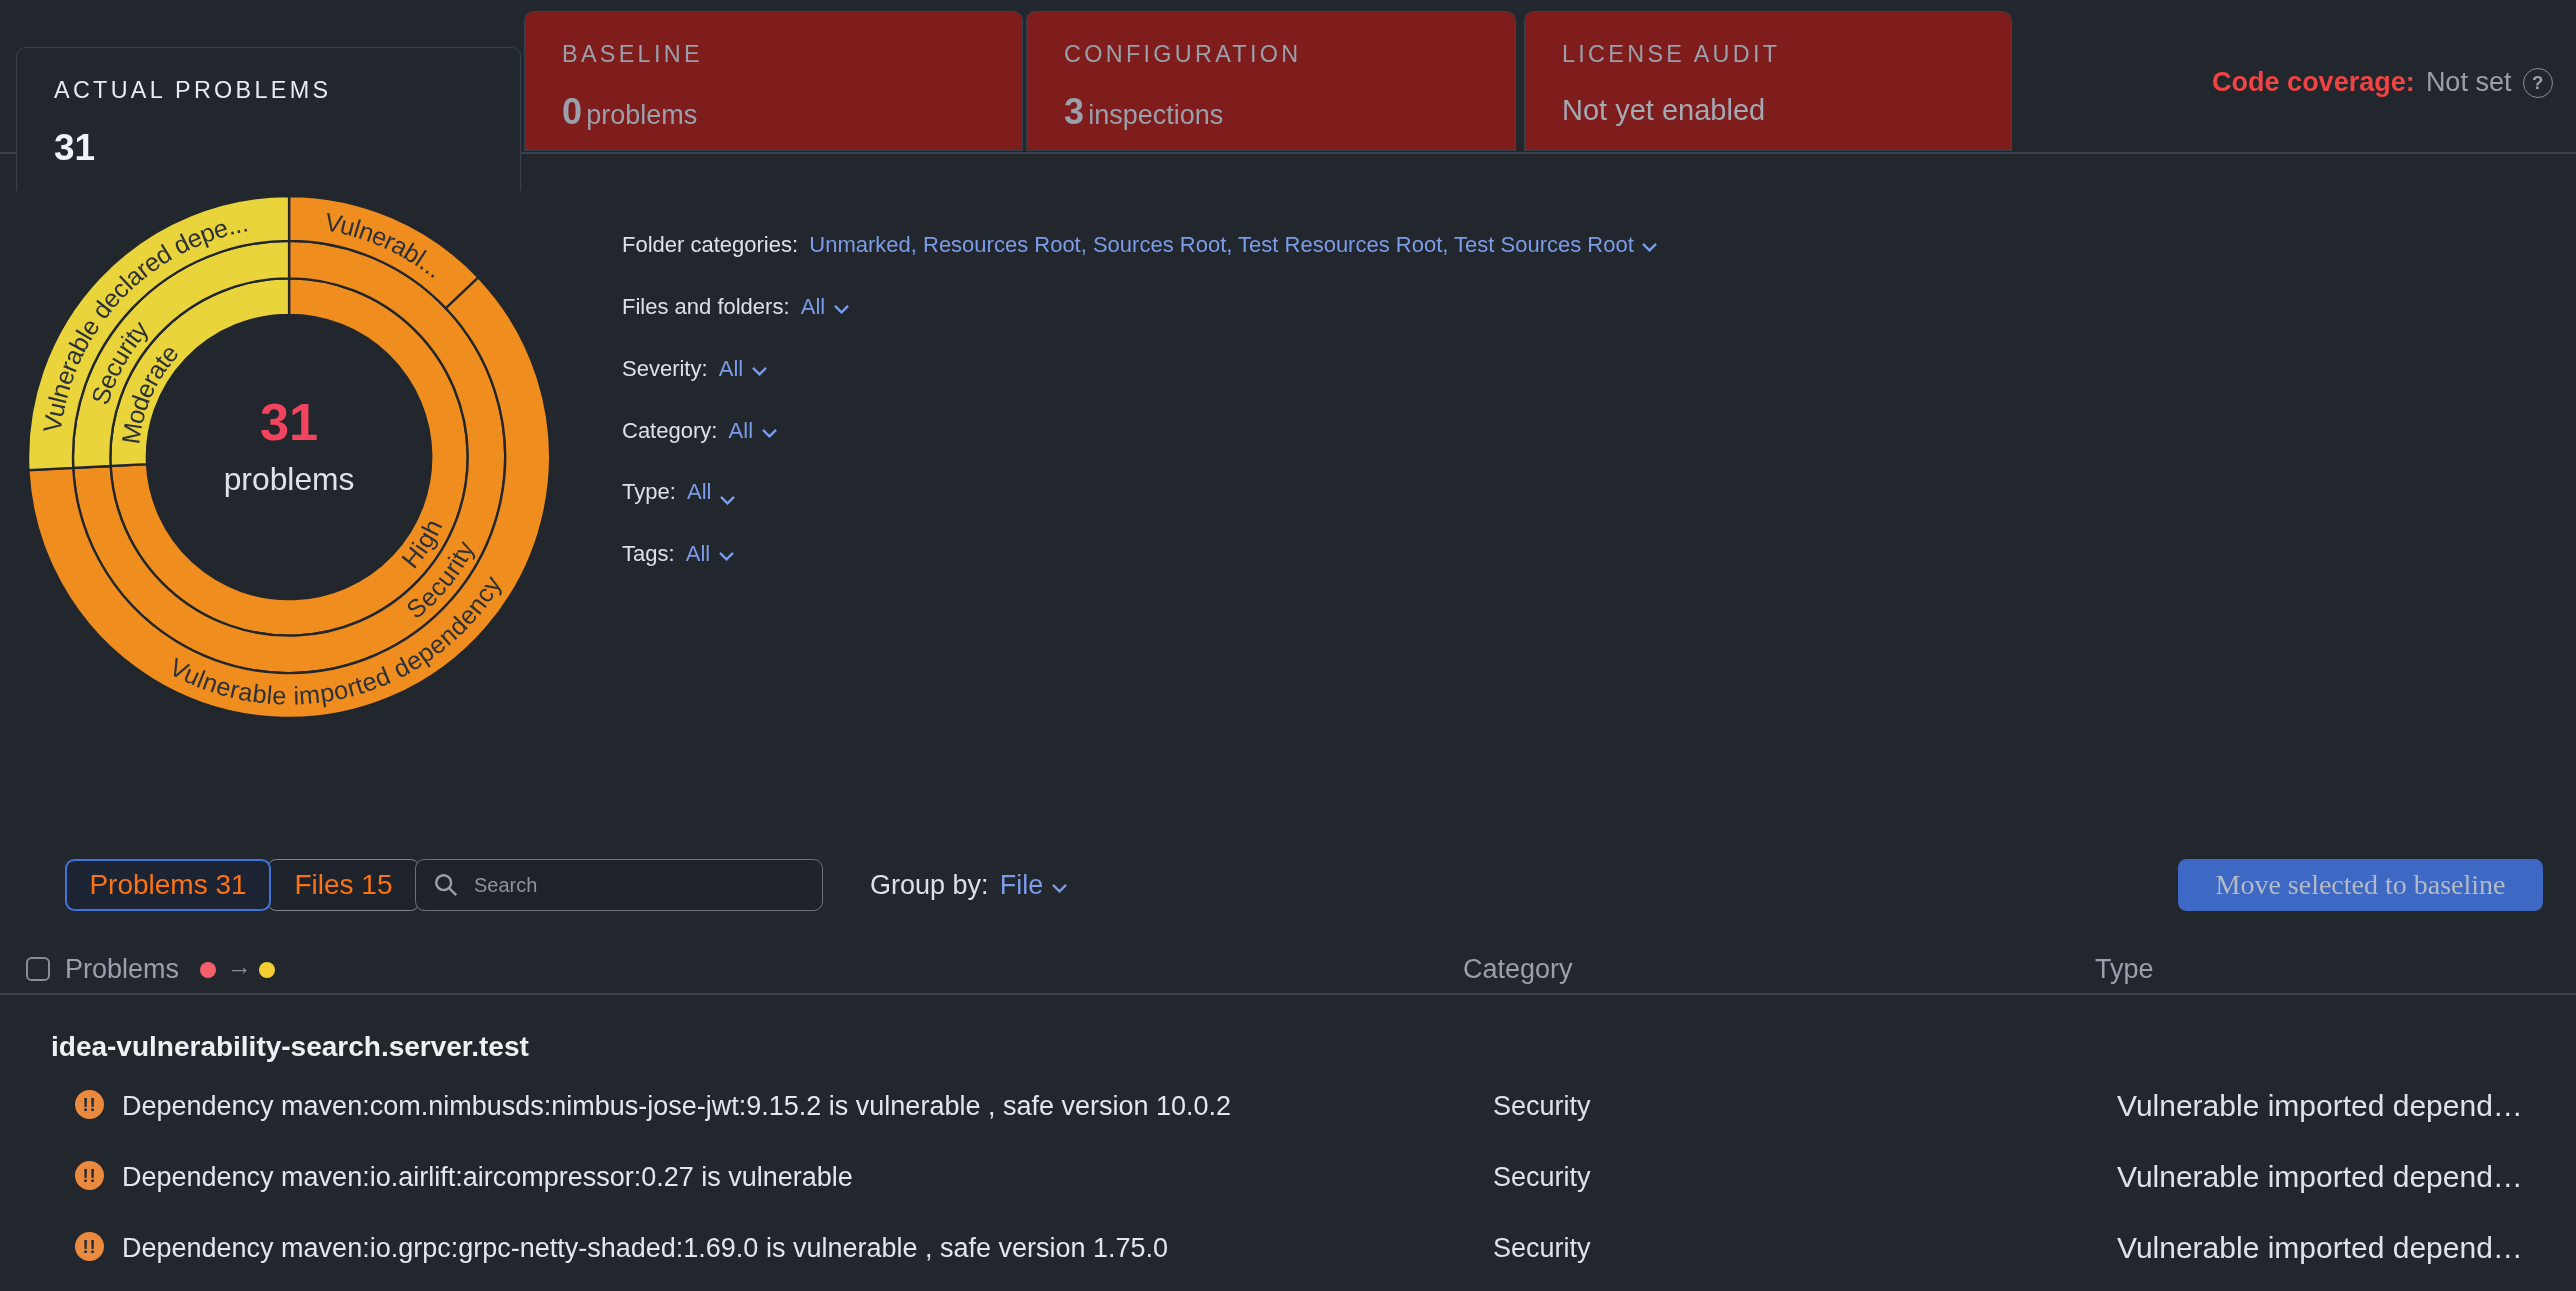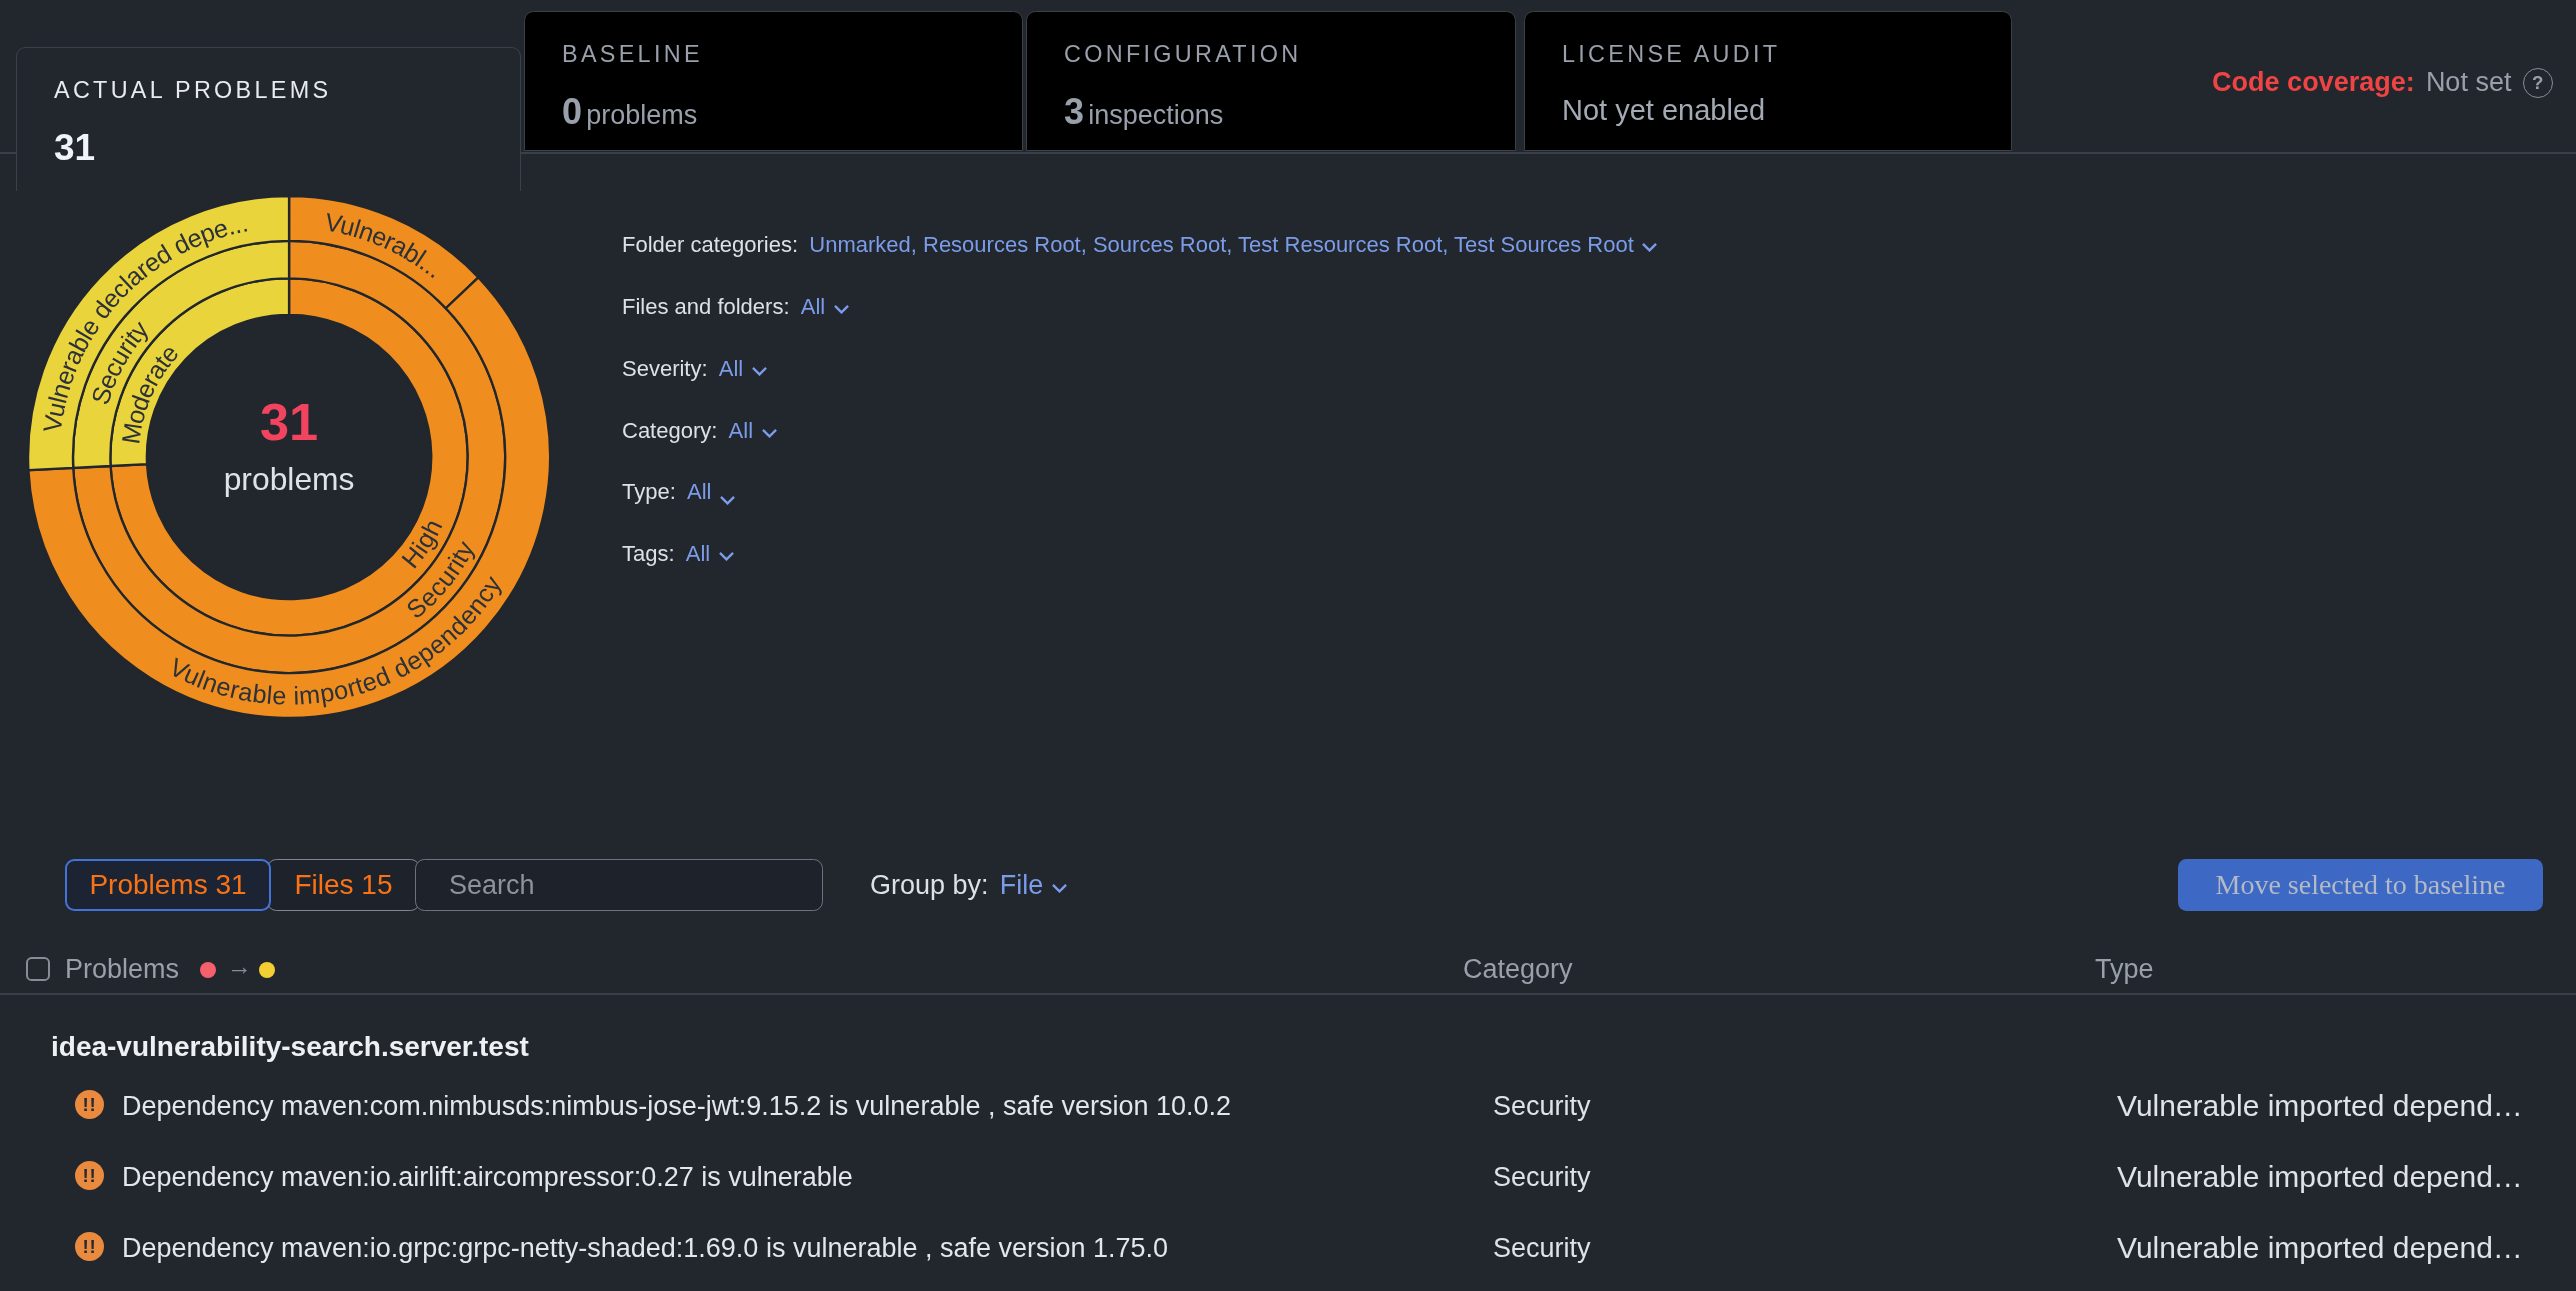--- a/index.html
+++ b/index.html
@@ -10,21 +10,21 @@
     color:#e7eaef;
     position:relative;
   }
   .abs{position:absolute;}
 
   
   .tabstrip{position:absolute;left:0;top:0;width:2576px;height:153px;}
   .strip-line{position:absolute;left:0;top:152px;width:2576px;height:1.9px;background:#3a4049;z-index:1;}
   .tab{
     position:absolute;top:11.2px;height:140px;box-sizing:border-box;
-    background:#000000;border:1.9px solid #3b414a;border-radius:9.4px 9.4px 0 0;
+    background:#7f1d1d;border:1.9px solid #3b414a;border-radius:9.4px 9.4px 0 0;
     padding:28px 0 0 37px;z-index:2;cursor:pointer;
   }
   .tab.active{background:#22262d;border-bottom:none;height:144px;z-index:3;margin-top:36px;}
   .tab-label{font-size:23.4px;letter-spacing:3.3px;color:#99a0ab;line-height:28px;}
   .tab.active .tab-label{color:#e7eaef;}
   .tab-big{margin-top:22.5px;font-size:37px;font-weight:bold;color:#f0f3f7;line-height:41px;}
   .tab-num{font-size:36px;font-weight:bold;color:#99a0ab;}
   .tab-unit{font-size:27px;color:#99a0ab;}
   .tab-status{margin-top:24px;font-size:29px;color:#a3aab4;line-height:36px;}
   .coverage{position:absolute;right:23.4px;top:67px;display:flex;align-items:center;gap:11.2px;font-size:27px;}
@@ -53,21 +53,21 @@
     border:1.9px solid #7f8690;
     margin-left:40px;
   }
   .seg-active{background:#1c2332;border:2.3px solid #4273da;z-index:2;}
   .search{
     box-sizing:border-box;height:52px;border:1.9px solid #6d737c;border-radius:9.4px;
     background:#1e222a;display:flex;align-items:center;padding:0 17px;gap:13px;
   }
   .search input{
     background:transparent;border:none;outline:none;flex:1;
-    font-size:27px;color:#e7eaef;font-family:inherit;
+    font-size:20px;color:#e7eaef;font-family:inherit;
   }
   .search input::placeholder{color:#8d939c;}
   .groupby{display:flex;align-items:center;font-size:27px;height:52px;white-space:nowrap;}
   .baseline-btn{
     box-sizing:border-box;height:52px;border:none;border-radius:8.4px;
     background:#3d68c4;color:#b2bac6;font-size:28px;font-family:Liberation Serif, serif;
     cursor:pointer;display:flex;align-items:center;justify-content:center;width:100%;
   }
 
   

